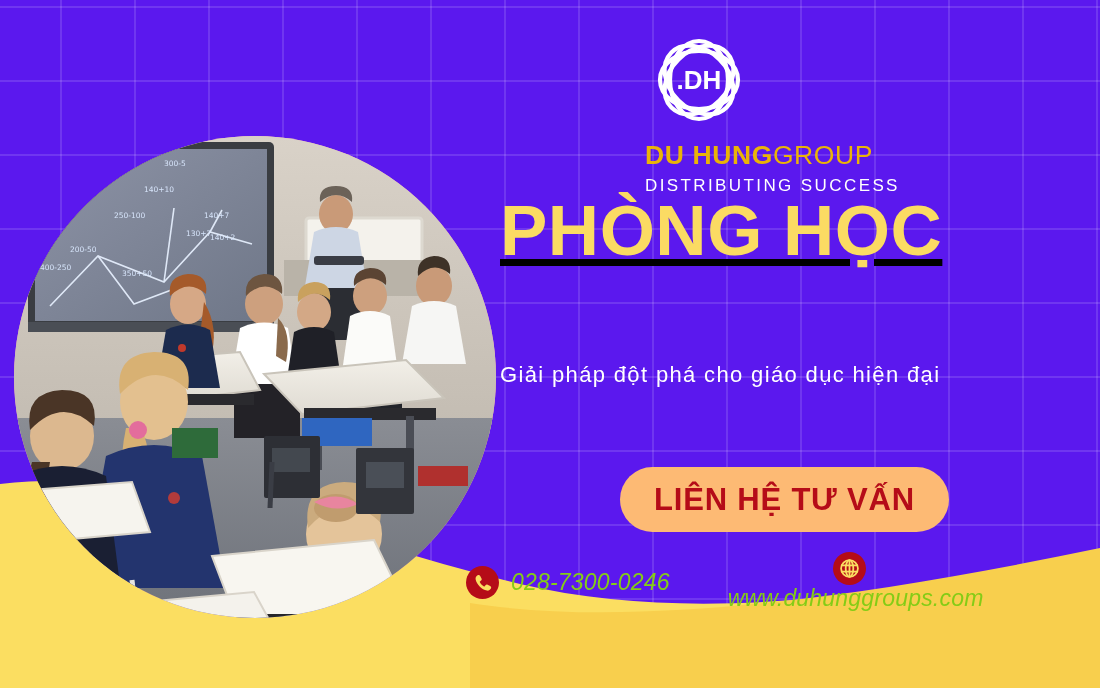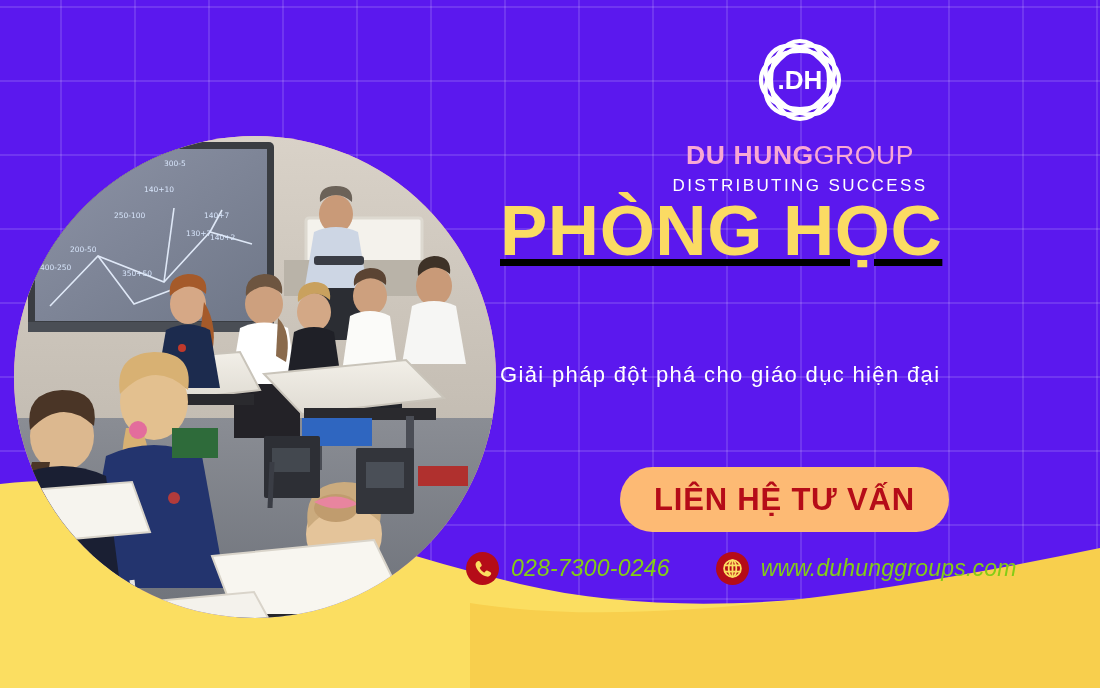--- a/index.html
+++ b/index.html
@@ -36,26 +36,26 @@
     overflow:hidden;
     background:#fca5a5;
     text-align:right;
   }
   .photo-inner { position:absolute; inset:0; }
   .photo-inner svg { display:block; width:100%; height:100%; }
 
   
   .logo-block {
     position:absolute; left:645px; top:26px; width:310px;
-    display:flex; flex-direction:column; align-items:center;
+    display:flex; flex-direction:column; align-items:flex-start;
   }
   .logo-mark { width:108px; height:108px; }
   .logo-mark svg { display:block; width:100%; height:100%; }
   .logo-name {
-    margin-top:6px; color:#f9a8d4; font-size:26.5px;
+    margin-top:6px; color:#eab308; font-size:26.5px;
     letter-spacing:0.6px; white-space:nowrap;
   }
   .logo-name .bold { font-weight:bold; }
   .logo-name .light { font-weight:400; }
   .logo-tagline {
     margin-top:5px; color:#ffffff; font-size:17px;
     letter-spacing:2.4px; white-space:nowrap;
   }
 
   
@@ -83,21 +83,21 @@
     color:#B50C18; font-size:31px; font-weight:bold;
     letter-spacing:0.8px; white-space:nowrap; cursor:pointer;
   }
 
   
   .contact-row {
     position:absolute; left:466px; top:552px;
     display:flex; align-items:center;
   }
   .contact-item { display:flex; align-items:center; }
-  .contact-item + .contact-item { margin-left:46px; }
+  .contact-item + .contact-item { margin-left:46px;flex-direction:column; }
   .contact-icon { width:33px; height:33px; flex:0 0 33px; }
   .contact-icon svg { display:block; width:100%; height:100%; }
   .contact-text {
     margin-left:12px; color:#84cc16;
     font-size:23px; white-space:nowrap; letter-spacing:0.2px;font-style:italic;
   }
 </style>
 </head>
 <body>
 

